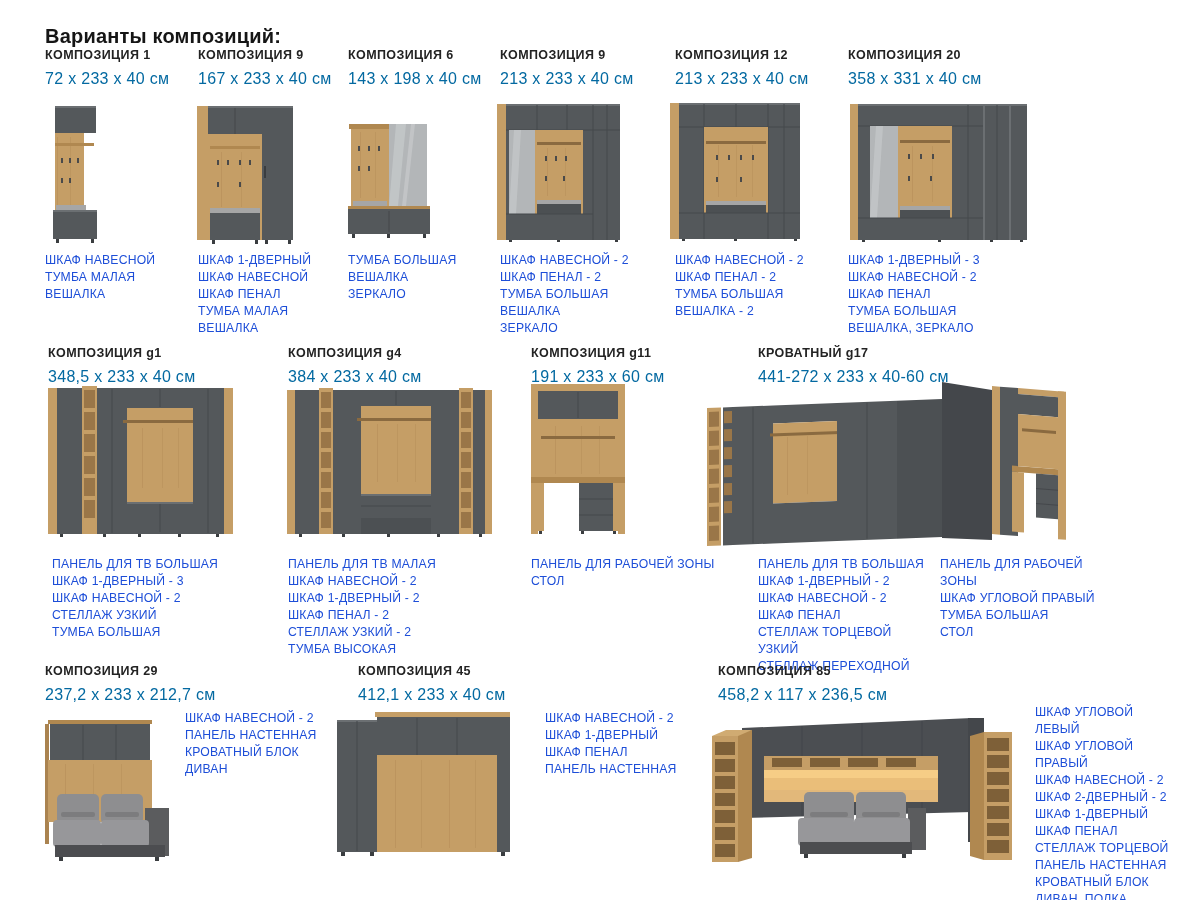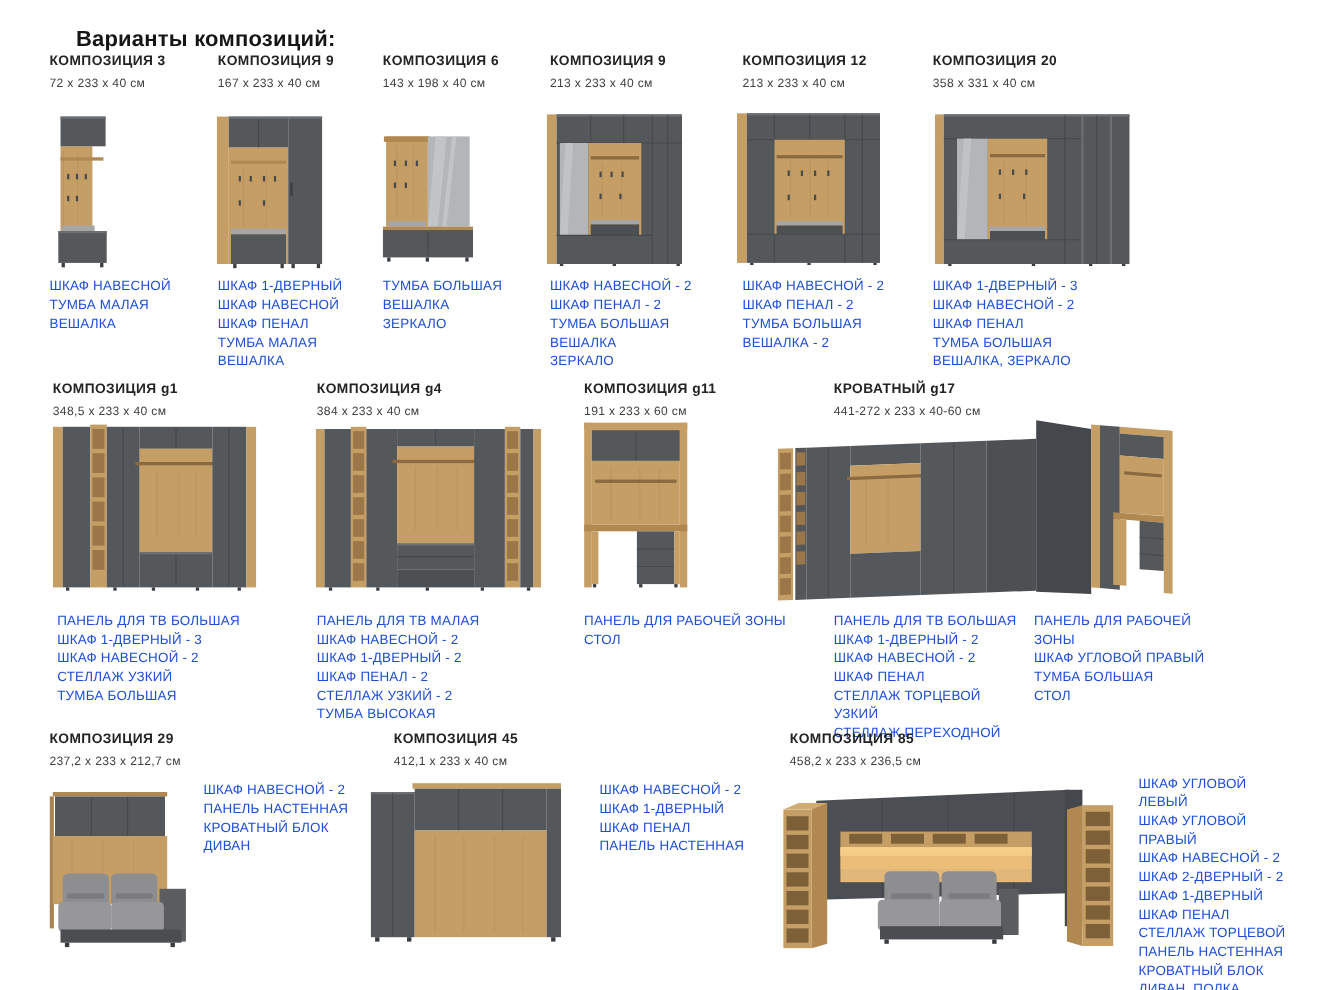--- a/index.html
+++ b/index.html
@@ -3,45 +3,45 @@
 <meta charset="utf-8">
 <style>
   html,body{margin:0;padding:0;}
   body{
     width:1200px;height:900px;position:relative;background:#ffffff;
     font-family:"Liberation Sans", sans-serif;overflow:hidden;
     -webkit-font-smoothing:antialiased;
   }
   .page-title{
     position:absolute;left:45px;top:12px;
-    font-size:20px;font-weight:700;color:#151515;letter-spacing:.2px;margin-left:24px;
+    font-size:20px;font-weight:700;color:#151515;letter-spacing:.2px;
   }
   .comp{position:absolute;}
   .c-title{
     position:absolute;left:0;top:0;white-space:nowrap;
     font-size:12.5px;font-weight:700;color:#232323;letter-spacing:.4px;
   }
   .c-dims{
     position:absolute;left:0;top:22px;white-space:nowrap;
-    font-size:11px;font-weight:400;color:#404040;letter-spacing:.3px;
+    font-size:16px;font-weight:400;color:#0369a1;letter-spacing:.3px;
   }
   .c-items{
     position:absolute;white-space:pre-line;
     font-size:12.2px;color:#1d4ed8;line-height:17px;letter-spacing:.2px;
   }
   .c-img{position:absolute;}
   .c-img svg{display:block;}
 </style>
 </head>
 <body>
 
 <h1 class="page-title">Варианты композиций:</h1>
 
 <section class="comp" style="left:45px;top:48px;width:150px;height:290px">
-  <div class="c-title">КОМПОЗИЦИЯ 3</div>
+  <div class="c-title">КОМПОЗИЦИЯ 1</div>
   <div class="c-dims">72 x 233 x 40 см</div>
   <div class="c-img" style="left:5px;top:55px">
     <svg width="50" height="142" viewBox="0 0 50 142">
       <rect x="5" y="30" width="29" height="77" fill="#c59e66"></rect>
       <rect x="7" y="34" width="1" height="70" fill="#b68d58" opacity=".6"></rect>
       <rect x="20" y="34" width="1" height="70" fill="#b68d58" opacity=".5"></rect>
       <rect x="5" y="3" width="41" height="27" fill="#54585b"></rect>
       <rect x="5" y="3" width="41" height="2" fill="#6b6f72"></rect>
       <rect x="5" y="40" width="39" height="3" fill="#b08850"></rect>
       <rect x="11" y="55" width="2" height="5" fill="#4a4a4a"></rect>
@@ -493,21 +493,21 @@
     </svg>
   </div>
   <div class="c-items" style="left:187px;top:46px">ШКАФ НАВЕСНОЙ - 2
 ШКАФ 1-ДВЕРНЫЙ
 ШКАФ ПЕНАЛ
 ПАНЕЛЬ НАСТЕННАЯ</div>
 </section>
 
 <section class="comp" style="left:718px;top:664px;width:460px;height:230px">
   <div class="c-title">КОМПОЗИЦИЯ 85</div>
-  <div class="c-dims">458,2 x 233 x 236,5 см</div>
+  <div class="c-dims">458,2 x 117 x 236,5 см</div>
   <div class="c-img" style="left:-6px;top:42px">
     <svg width="310" height="160" viewBox="0 0 310 160">
 
       <polygon points="30,22 260,12 260,106 30,112" fill="#4b4e52"></polygon>
       <line x1="90" y1="20" x2="90" y2="110" stroke="#42454a" stroke-width="1"></line>
       <line x1="150" y1="17" x2="150" y2="108" stroke="#42454a" stroke-width="1"></line>
       <line x1="210" y1="15" x2="210" y2="107" stroke="#42454a" stroke-width="1"></line>
 
       <rect x="52" y="50" width="174" height="14" fill="#c59e66"></rect>
       <rect x="60" y="52" width="30" height="9" fill="#7e6038"></rect>

